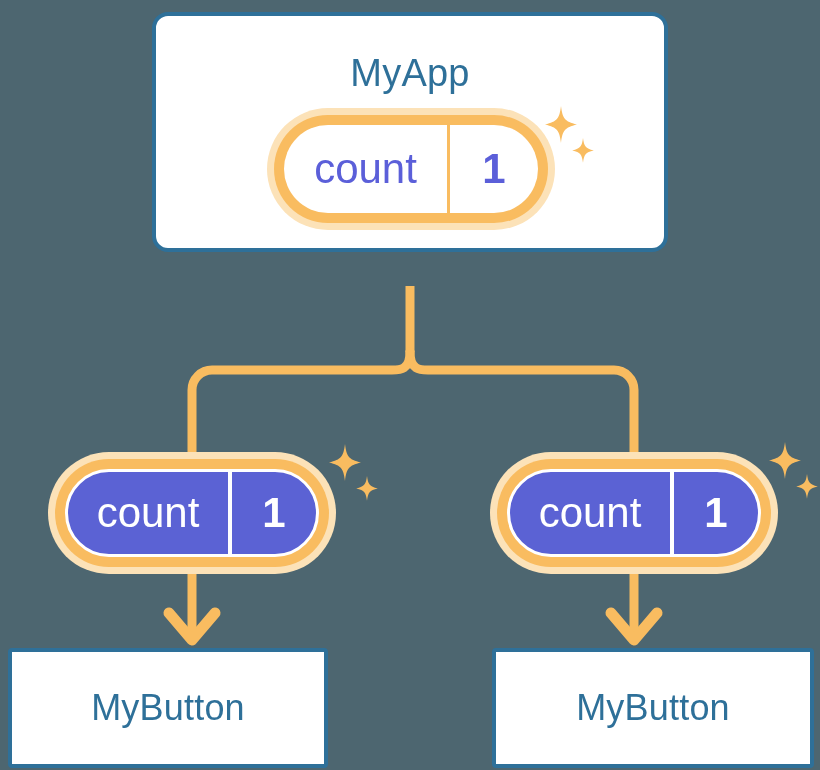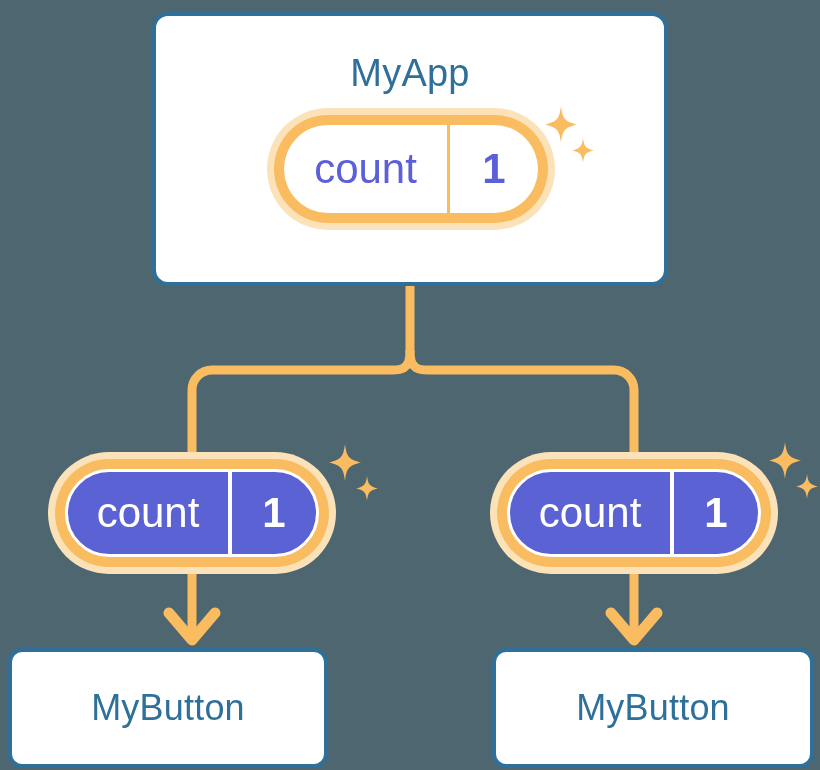--- a/index.html
+++ b/index.html
@@ -25,41 +25,41 @@
     width: 820px;
     height: 770px;
     overflow: visible;
   }
 
   
   .comp-card {
     position: absolute;
     background: #ffffff;
     border: 4px solid #2e7099;
-    border-radius: 14px;
+    border-radius: 4px;
     box-sizing: border-box;
     display: flex;
     flex-direction: column;
     align-items: center;
   }
   .comp-title {
     color: #2e7099;
     font-size: 38px;
     font-weight: 400;
     letter-spacing: 0.2px;
     line-height: 1;
     white-space: nowrap;
   }
 
   
   #card-myapp {
     left: 152px;
     top: 12px;
     width: 516px;
-    height: 274px;
+    height: 240px;
     border-radius: 16px;
     padding-top: 38px;
   }
 
   
   .leaf-card {
     height: 120px;
     justify-content: center;
   }
   #card-mybutton-left {

